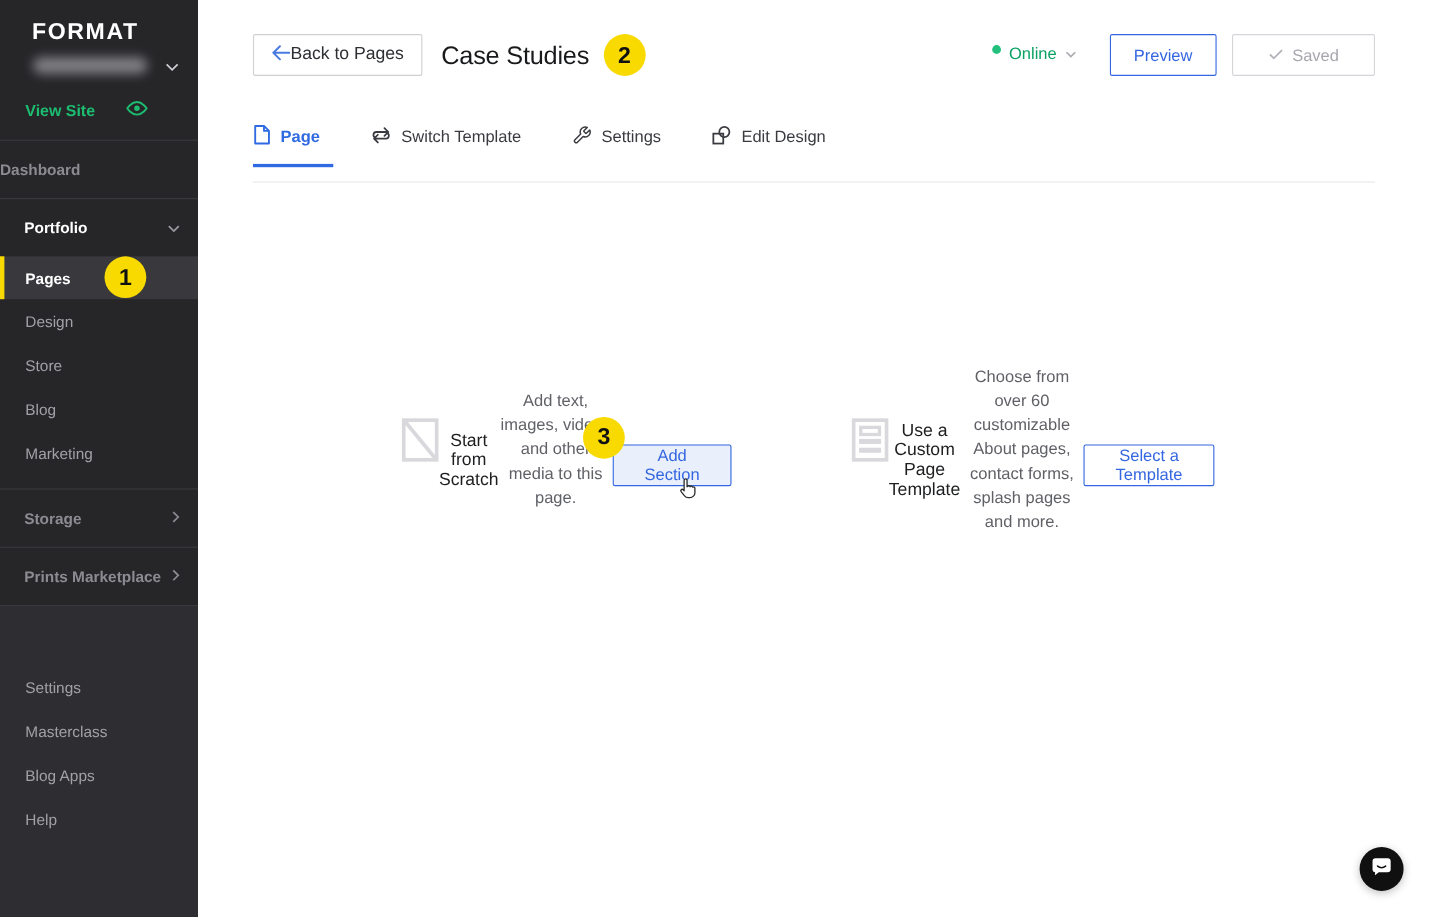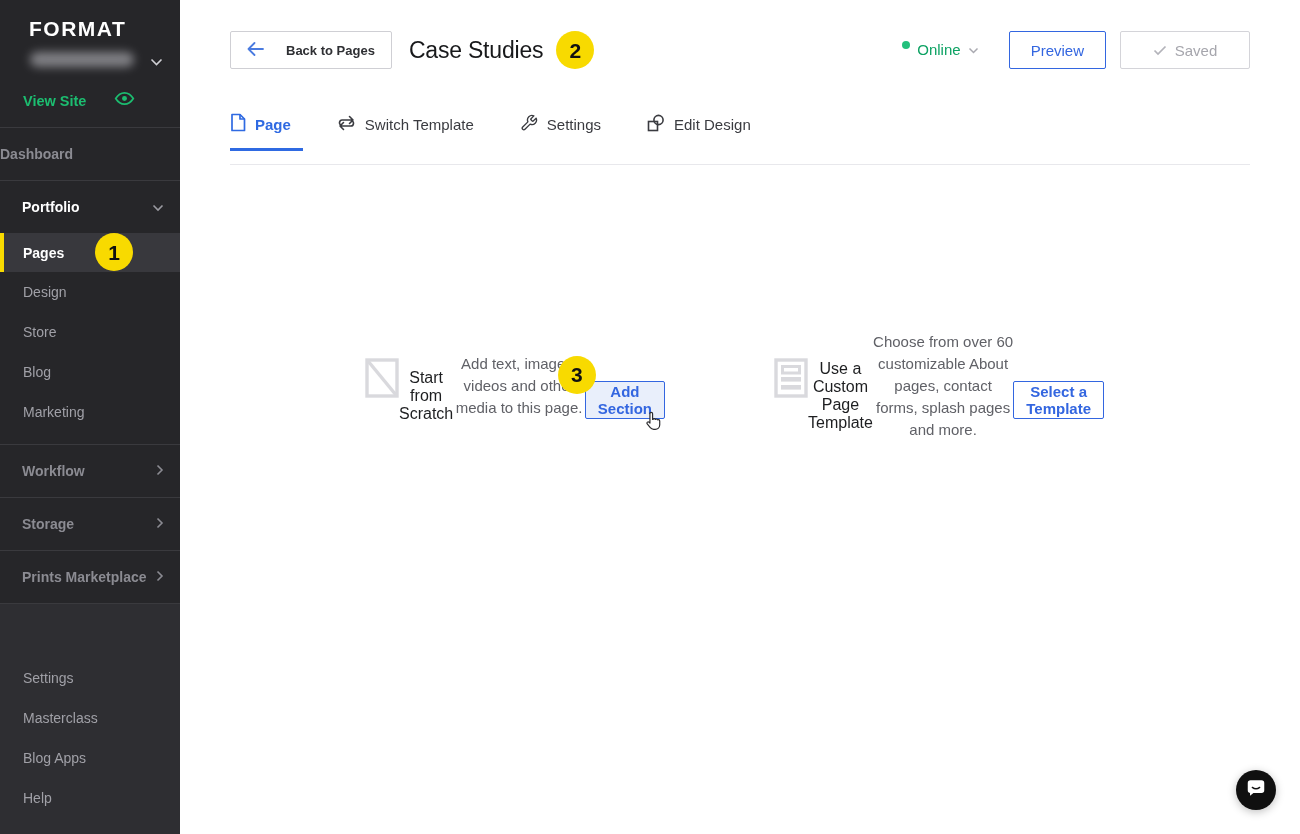--- a/index.html
+++ b/index.html
@@ -48,23 +48,23 @@
     font-size:21px; font-weight:700; display:flex; align-items:center; justify-content:center;
     line-height:1;
   }
   .badge-pages { position:absolute; left:91px; top:0px; }
 
   
   .main { flex:1; position:relative; padding:31px 50px 0 50px; background:#fff; }
 
   .header-row { display:flex; align-items:center; height:38px; }
   .back-btn {
-    display:flex; align-items:center; gap:22px; height:38px; padding:0 16px;
+    display:flex; align-items:center; gap:0; height:38px; padding:0 16px;
     background:#fff; border:1px solid #cfcfd4; border-radius:2px; cursor:pointer;
-    font-size:13px; font-weight:700; color:#2e2f33; font-family:inherit;
+    font-size:16px; font-weight:400; color:#2e2f33; font-family:inherit;
   }
   .page-title { margin-left:17px; font-size:23px; font-weight:500; color:#18191b; letter-spacing:-0.2px; }
   .badge-title { margin-left:13px; }
 
   .status-group { margin-left:auto; display:flex; align-items:flex-start; gap:7px; cursor:pointer; }
   .status-dot { width:8px; height:8px; border-radius:50%; background:#22c07c; }
   .status-label { color:#0da263; font-size:15px; }
   .preview-btn {
     margin-left:30px; height:38px; padding:0 21px; background:#fff; cursor:pointer;
     border:1px solid #3366e0; border-radius:2px; color:#3366e0; font-size:15px; font-weight:500;
@@ -86,22 +86,22 @@
   .hr { margin-top:13px; border:none; border-top:1px solid #e8e8ec; }
 
   .content { margin-top:153px; display:flex; margin-left:135px; gap:109px; }
   .card { width:300px; display:flex; align-items:center; text-align:center; position:relative; }
   .card.wide { width:330px; }
   .card-title { margin-top:33px; font-size:16px; font-weight:500; color:#1d1e20; }
   .card-desc { margin-top:13px; font-size:15px; line-height:22px; color:#606167; max-width:260px; }
   .card.wide .card-desc { max-width:322px; }
   .btn-wrap { margin-top:40px; position:relative; }
   .card-btn {
-    height:38px; padding:0 12px; border:1px solid #3366e0; border-radius:2px;
-    color:#3366e0; font-size:15px; font-weight:700; background:#fff; cursor:pointer;
+    height:38px; padding:0 28px; border:1px solid #3366e0; border-radius:2px;
+    color:#3366e0; font-size:15px; font-weight:400; background:#fff; cursor:pointer;
     font-family:inherit;
   }
   .card-btn.tinted { background:#e9effb; }
   .badge-add { position:absolute; left:-27px; top:-25px; }
   .cursor-icon { position:absolute; left:58px; top:29px; pointer-events:none; }
 
   .chat-btn {
     position:absolute; right:24px; bottom:24px; width:40px; height:40px; border-radius:50%;
     background:#101010; display:flex; align-items:center; justify-content:center; cursor:pointer;
     box-shadow:0 2px 8px rgba(0,0,0,.25);
@@ -161,28 +161,20 @@
         </div>
       <div class="nav-row nav-plain">
           <span>Blog</span>
         </div>
       <div class="nav-row nav-plain">
           <span>Marketing</span>
         </div>
     </div>
 
     <div class="nav-row nav-section">
-      <span>Workflow</span>
-      <span class="nav-chev">
-        <svg width="8" height="12" viewBox="0 0 8 12">
-            <polyline points="1.5,1.5 6,6 1.5,10.5" fill="none" stroke="#8b8b92" stroke-width="1.6"></polyline>
-          </svg>
-      </span>
-    </div>
-    <div class="nav-row nav-section">
       <span>Storage</span>
       <span class="nav-chev">
         <svg width="8" height="12" viewBox="0 0 8 12">
             <polyline points="1.5,1.5 6,6 1.5,10.5" fill="none" stroke="#8b8b92" stroke-width="1.6"></polyline>
           </svg>
       </span>
     </div>
     <div class="nav-row nav-section">
       <span>Prints Marketplace</span>
       <span class="nav-chev">

